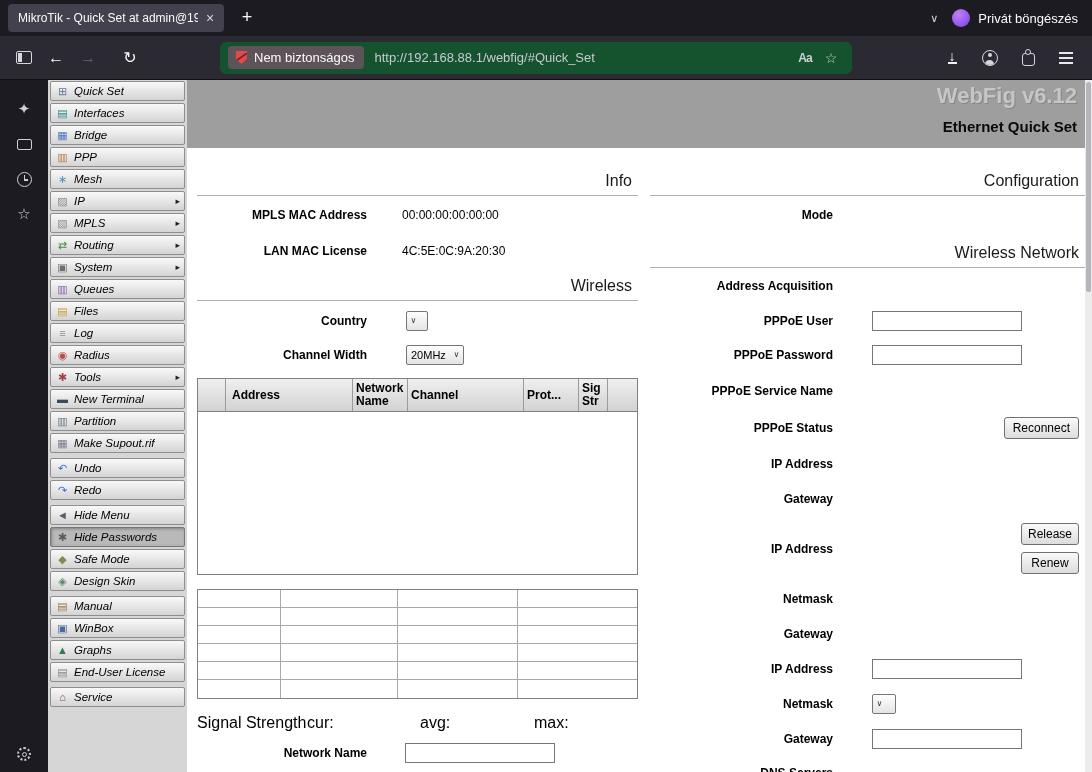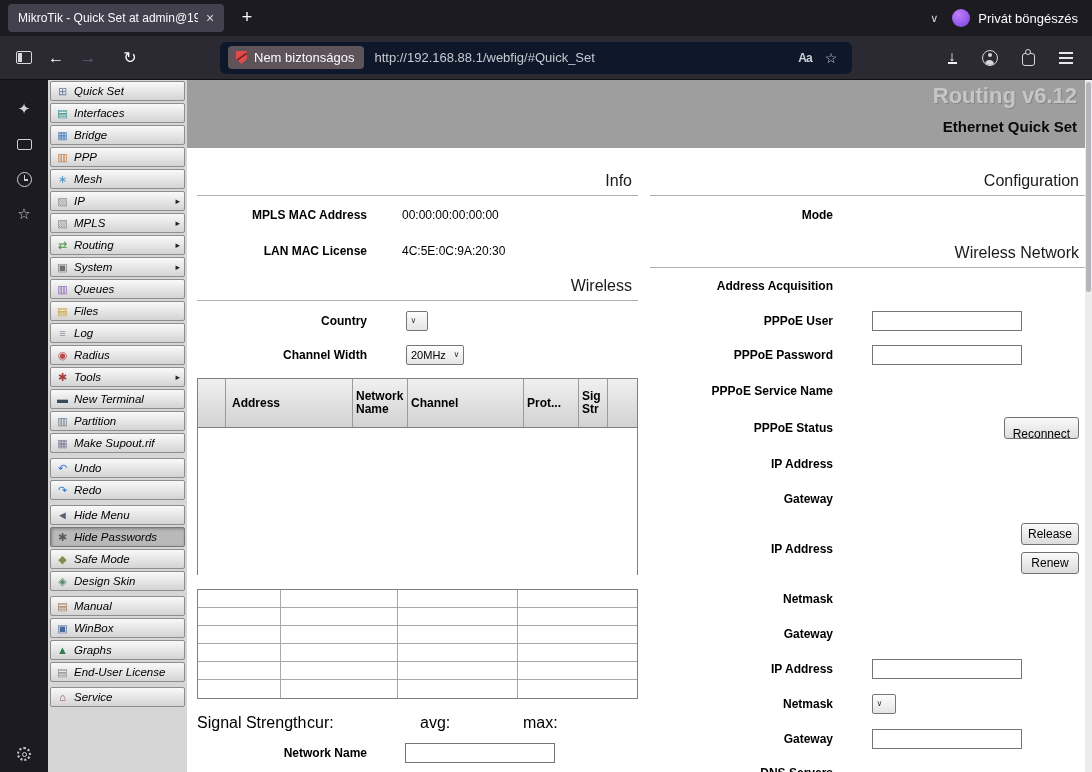--- a/index.html
+++ b/index.html
@@ -24,21 +24,21 @@
   .navbar{ position:absolute; top:36px; left:0; width:1092px; height:44px; background:#2b2a33;
            display:flex; align-items:center; padding:0 10px; border-bottom:1px solid #0f0f14; }
   .nav-btn{ width:28px; height:28px; display:flex; align-items:center; justify-content:center;
             color:#f9f9fa; font-size:16px; border-radius:4px; cursor:pointer; flex:0 0 auto; }
   .nav-btn + .nav-btn{ margin-left:4px; }
   .nav-btn.disabled{ color:#63626c; }
   .nav-btn.reload{ margin-left:14px; }
   .sb-icon{ width:16px; height:13px; border:1.5px solid #d6d6dd; border-radius:2px; position:relative; }
   .sb-icon::before{ content:""; position:absolute; left:1px; top:1px; bottom:1px; width:4px; background:#d6d6dd; }
 
-  .urlbar{ margin-left:76px; width:632px; height:32px; background:#0f172a; border-radius:6px;
+  .urlbar{ margin-left:76px; width:632px; height:32px; background:#14532d; border-radius:6px;
            display:flex; align-items:center; padding:0 8px; cursor:text; }
   .sec-chip{ display:flex; align-items:center; gap:7px; background:#5d5359; border-radius:4px;
              padding:4px 10px 4px 8px; color:#fbfbfe; font-size:13px; margin-right:10px; flex:0 0 auto; cursor:pointer; }
   .shield-icon{ width:11px; height:13px; background:#e24b4b;
                 clip-path:polygon(0 0,100% 0,100% 62%,50% 100%,0 62%); position:relative; }
   .shield-icon::after{ content:""; position:absolute; left:-1px; top:5px; width:13px; height:2px;
                        background:#7a2430; transform:rotate(-35deg); }
   .url-text{ color:#c9c9d1; font-size:13px; flex:1; white-space:nowrap; overflow:hidden; }
   .ub-icon{ color:#cfcfd8; font-size:14px; width:26px; text-align:center; cursor:pointer; flex:0 0 auto; }
   .ub-icon.translate{ font-size:12px; font-weight:bold; letter-spacing:-1px; }
@@ -92,26 +92,26 @@
   .col-right .flabel{ width:183px; }
   .fvalue{ position:absolute; top:0; left:205px; white-space:nowrap; }
   .tinput{ position:absolute; top:1px; width:150px; height:20px; border:1px solid #767676; background:#fff;
            font-size:12px; padding:0 3px; font-family:"Liberation Sans", sans-serif; }
   .fake-select{ position:absolute; top:1px; height:20px; border:1px solid #767676;
                 background:linear-gradient(#fefefe,#e4e4e4); border-radius:2px; display:flex;
                 align-items:center; font-size:11px; cursor:pointer; }
   .fs-text{ padding:0 2px 0 4px; flex:1; white-space:nowrap; }
   .fs-arrow{ width:13px; text-align:center; font-size:8px; color:#333; }
   .wf-btn{ position:absolute; height:22px; line-height:20px; background:linear-gradient(#fafafa,#dcdcdc);
-           border:1px solid #717171; border-radius:3px; font-size:12px; text-align:center; padding:6px 8px;
+           border:1px solid #717171; border-radius:3px; font-size:12px; text-align:center; padding:0 8px;
            cursor:pointer; color:#000; }
   .sig-l{ position:absolute; top:0; font-size:16px; }
 
   .scan-table{ position:absolute; top:230px; left:0; width:441px; height:197px; border:1px solid #808080; background:#fff; }
-  .scan-head{ display:flex; height:49px; background:linear-gradient(#f0f0f0,#d2d2d2); border-bottom:1px solid #808080; }
+  .scan-head{ display:flex; height:33px; background:linear-gradient(#f0f0f0,#d2d2d2); border-bottom:1px solid #808080; }
   .sh{ height:100%; display:flex; align-items:center; padding:1px 3px; font-weight:bold; font-size:12px;
        overflow:hidden; line-height:1.05; border-right:1px solid #9a9a9a; }
   .sh.c0{ width:28px; } .sh.c1{ width:127px; padding-left:6px; } .sh.c2{ width:55px; } .sh.c3{ width:116px; }
   .sh.c4{ width:55px; } .sh.c5{ width:29px; } .sh.c6{ flex:1; border-right:none; }
   .scan-body{ height:162px; background:#fff; }
 
   .stats-table{ position:absolute; top:441px; left:0; width:441px; height:110px; border:1px solid #808080; background:#fff; }
   .st-row{ display:flex; height:18px; border-bottom:1px solid #a8a8a8; }
   .st-row:last-child{ border-bottom:none; }
   .st-cell{ height:100%; border-right:1px solid #a8a8a8; }
@@ -304,21 +304,21 @@
         <span class="mi-icon" style="color: rgb(136, 136, 138);">▤</span>
         <span class="mi-label">End-User License</span>
       </div>
       <div class="menu-item" style="margin-top: 5px;">
         <span class="mi-icon" style="color: rgb(144, 80, 80);">⌂</span>
         <span class="mi-label">Service</span>
       </div>
     </div>
 
   <div class="wf-header">
-    <div class="wf-brand">Routing v6.12</div>
+    <div class="wf-brand">WebFig v6.12</div>
     <div class="wf-page-title">Ethernet Quick Set</div>
   </div>
 
   <div class="wf-content">
 
     <div class="col col-left">
       <div class="sect" style="top:22px">Info</div>
 
       <div class="frow" style="top:56px">
         <div class="flabel">MPLS MAC Address</div>
@@ -394,21 +394,21 @@
             <div class="st-cell" style="width: 118px;"></div>
             <div class="st-cell" style="width: 120px;"></div>
             <div class="st-cell" style="width: 120px;"></div>
           </div>
         </div>
 
       <div class="frow" style="top:564px">
         <span class="sig-l" style="left:0">Signal Strength</span>
         <span class="sig-l" style="left:110px">cur:</span>
         <span class="sig-l" style="left:223px">avg:</span>
-        <span class="sig-l" style="left:326px">max:</span>
+        <span class="sig-l" style="left:337px">max:</span>
       </div>
 
       <div class="frow" style="top:594px">
         <div class="flabel">Network Name</div>
         <input class="tinput" style="left: 208px;" value="">
       </div>
     </div>
 
     <div class="col col-right">
       <div class="sect" style="top:22px">Configuration</div>

